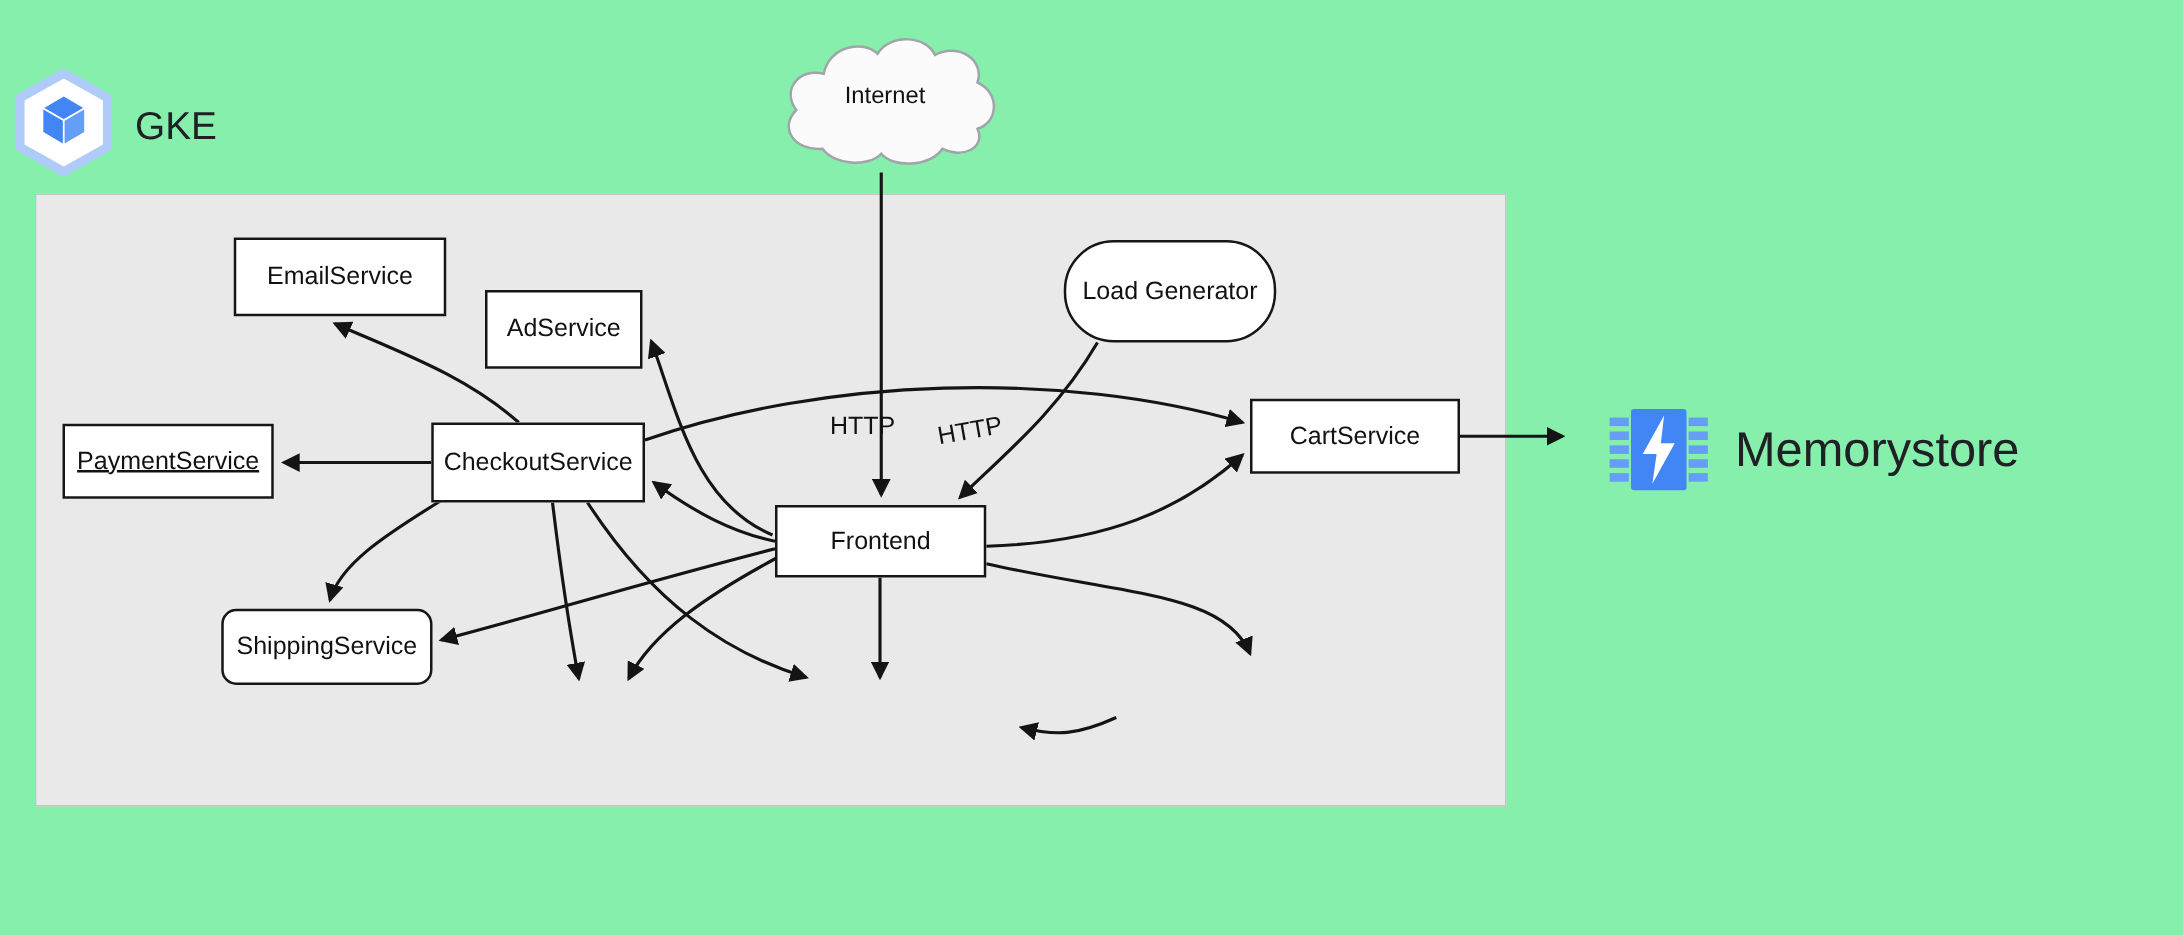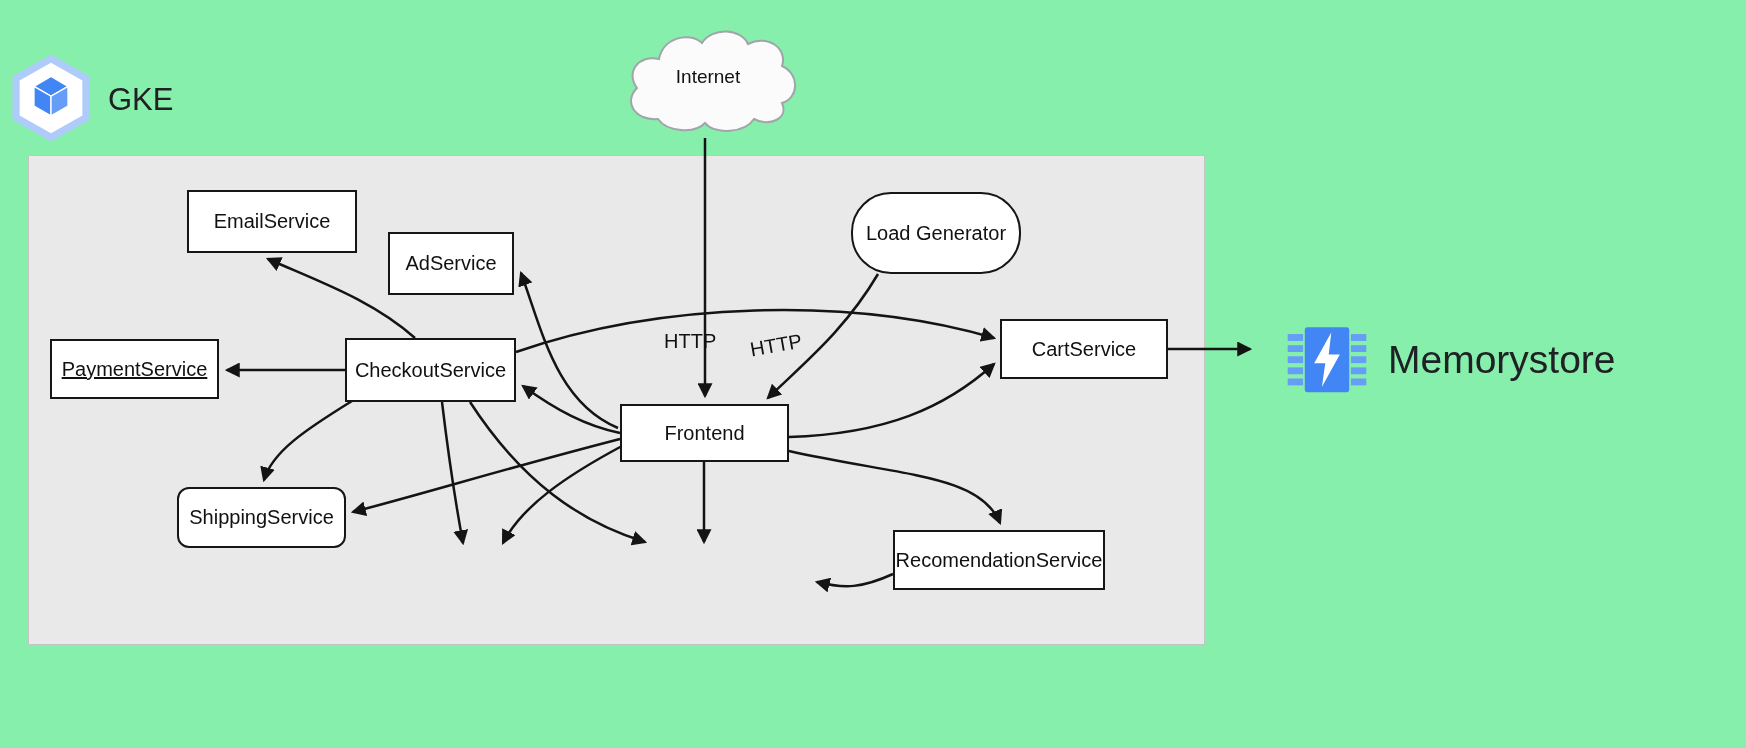--- a/index.html
+++ b/index.html
@@ -92,21 +92,20 @@
   <span class="cloud-label">Internet</span>
 
   <div class="node n-email">EmailService</div>
   <div class="node n-ad">AdService</div>
   <div class="node n-payment">PaymentService</div>
   <div class="node n-checkout">CheckoutService</div>
   <div class="node n-loadgen">Load Generator</div>
   <div class="node n-cart">CartService</div>
   <div class="node n-frontend">Frontend</div>
   <div class="node n-shipping">ShippingService</div>
-  <div class="node n-recommendation">RecomendationService</div>
 
   <span class="floating-label http1">HTTP</span>
   <span class="floating-label http2">HTTP</span>
 
   <div class="mem-wrap">
     <span>
       <svg width="82" height="82" viewBox="0 0 96 96">
         <g fill="#669df6">
           <rect x="2" y="20" width="18" height="8"></rect>
           <rect x="2" y="33" width="18" height="8"></rect>

